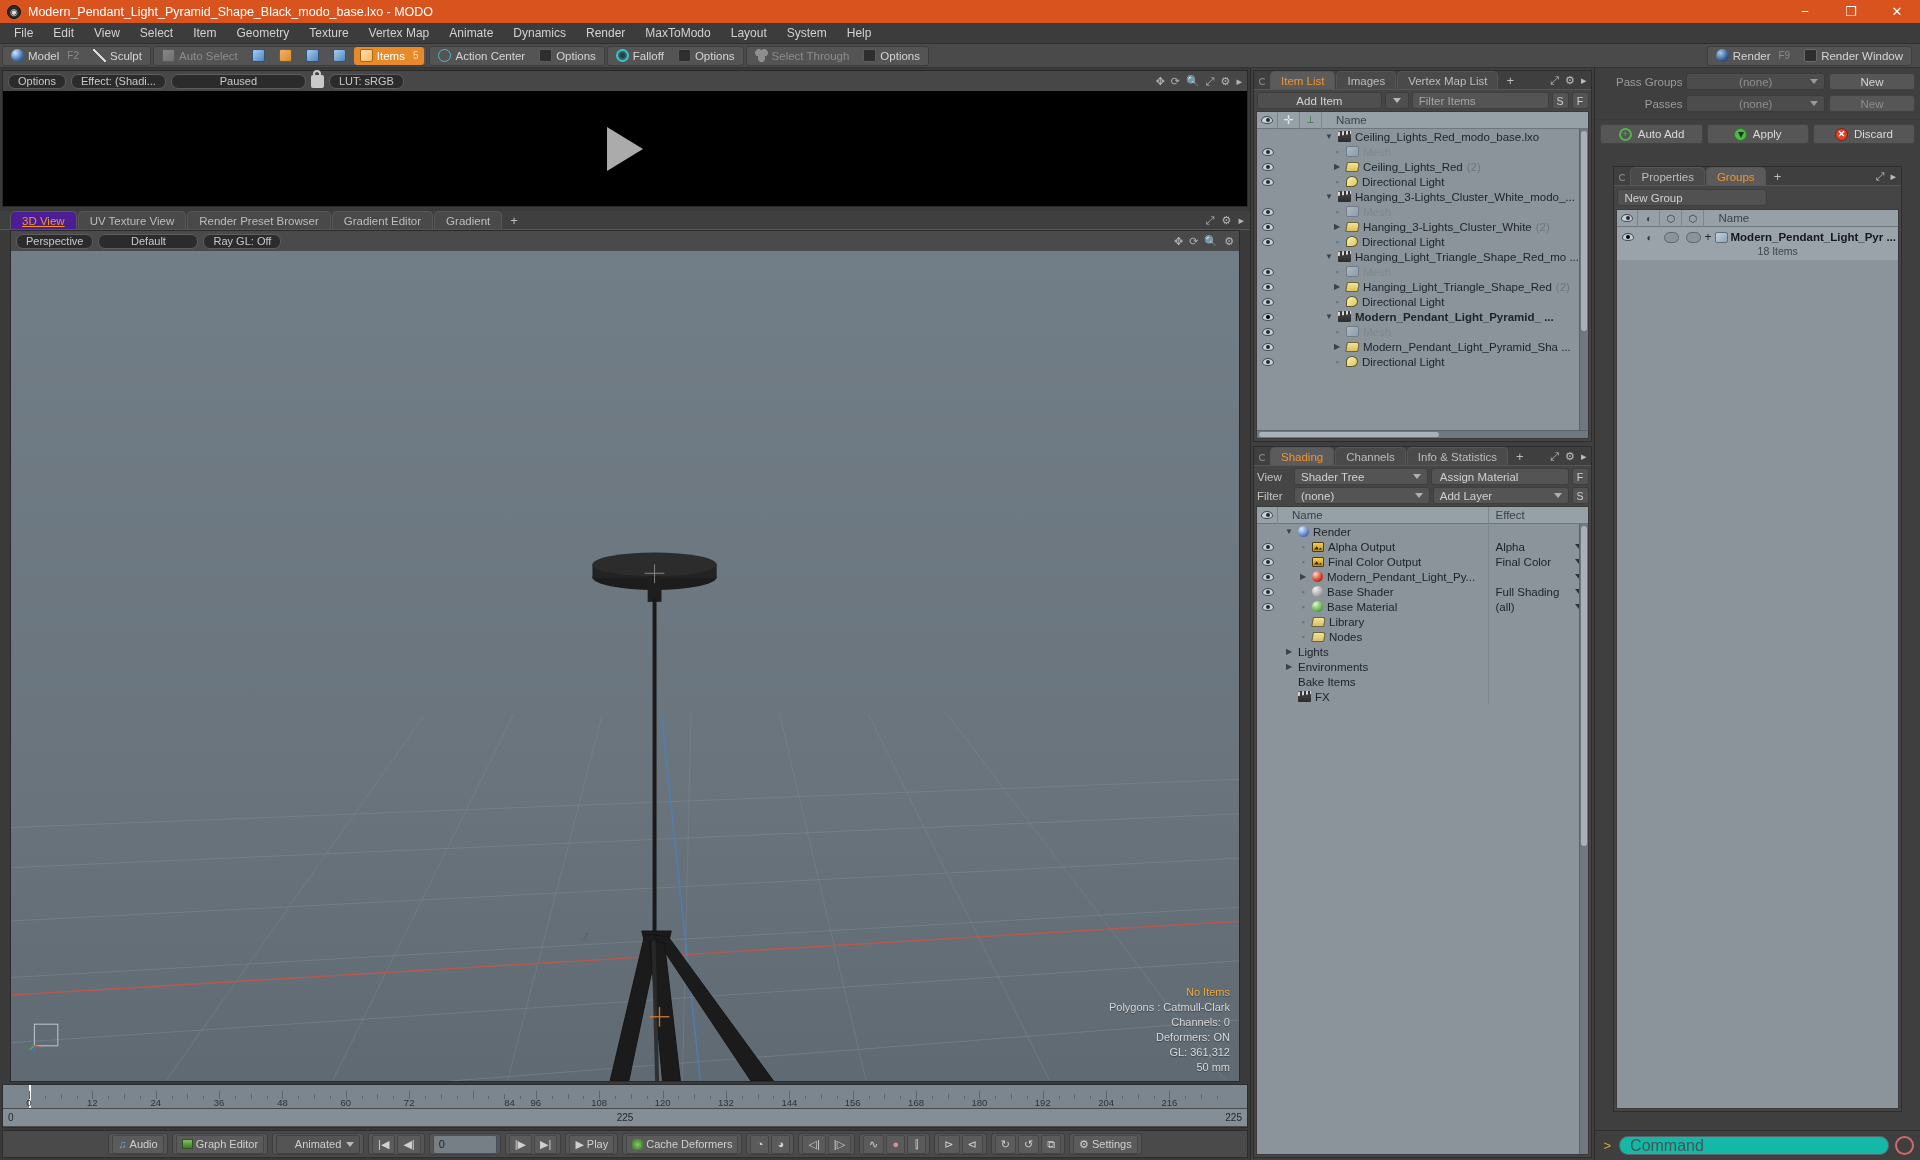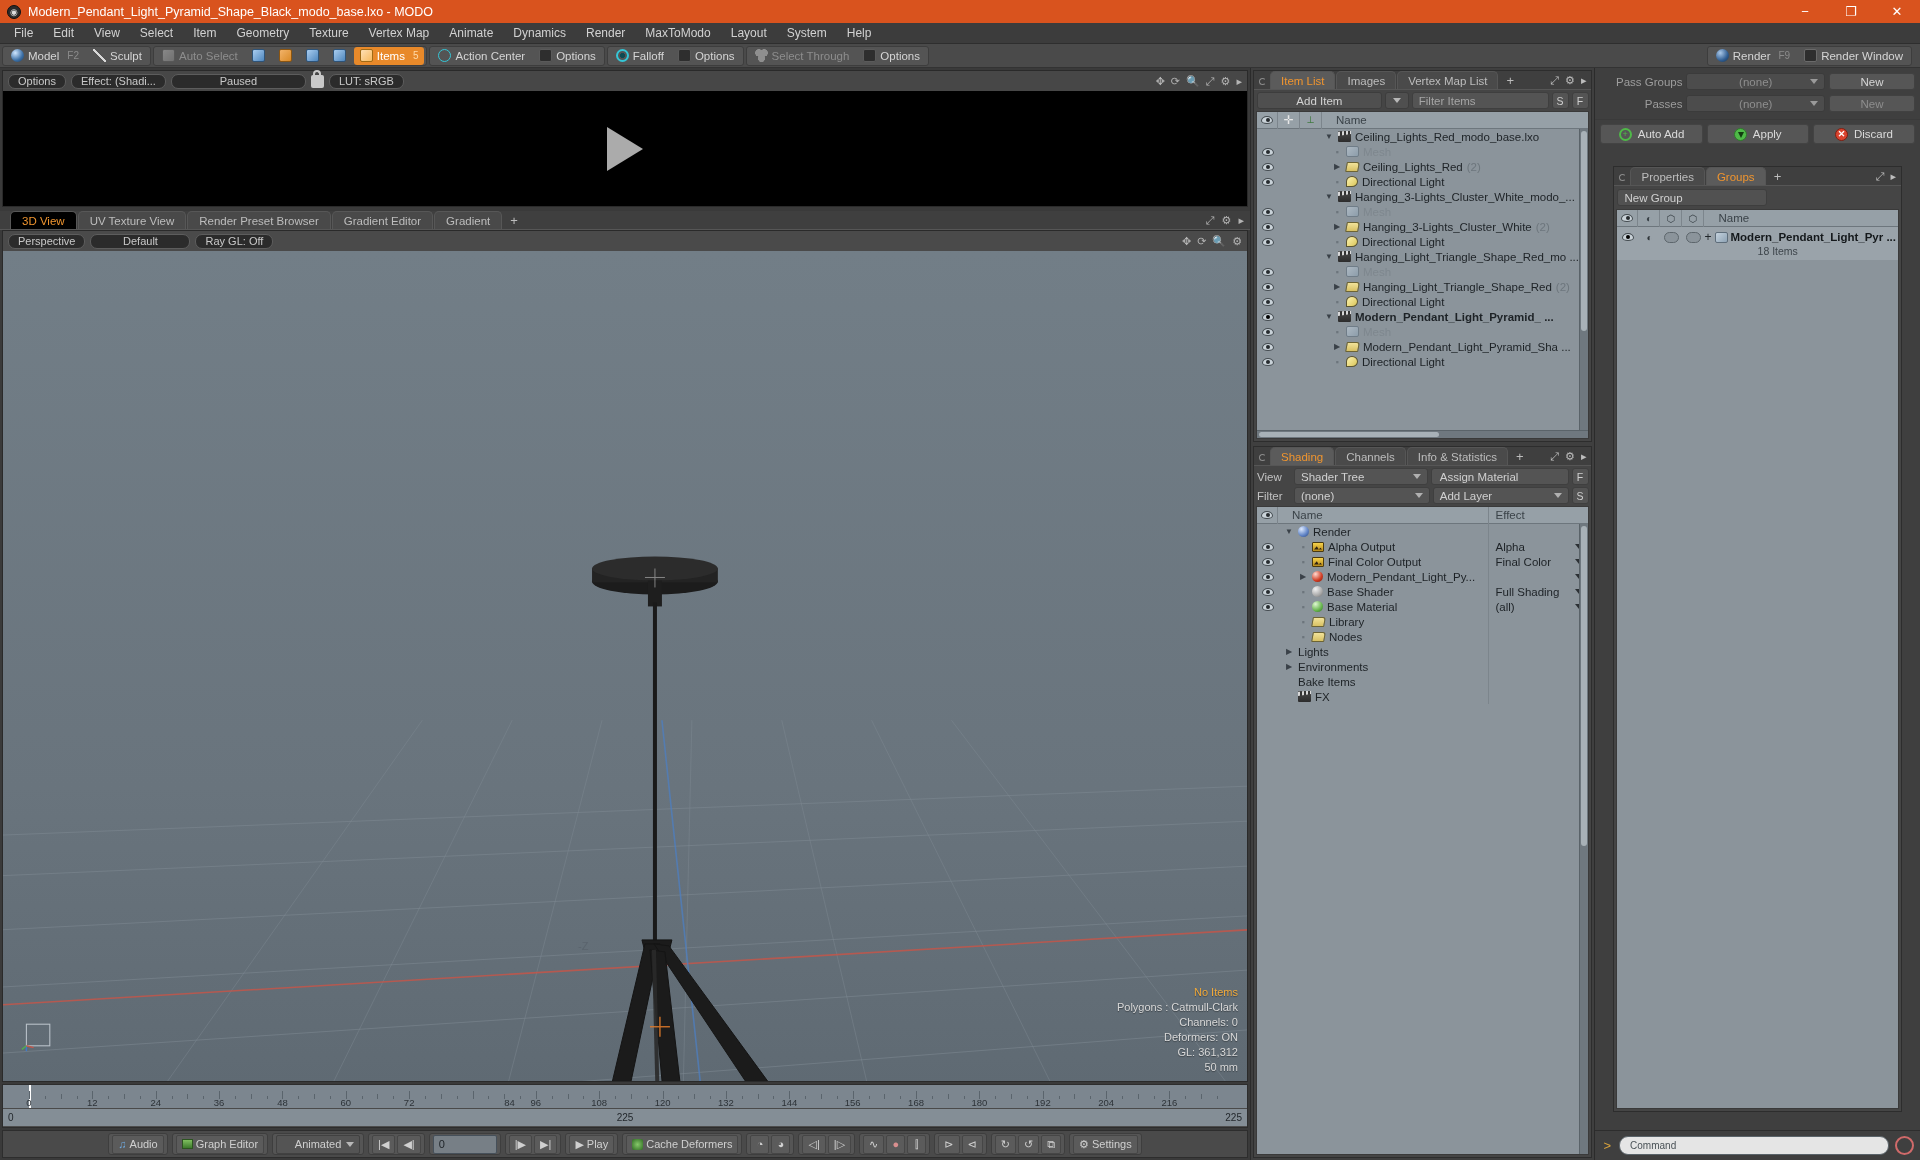--- a/index.html
+++ b/index.html
@@ -53,26 +53,26 @@
   .vbar{height:20px;background:#474747;display:flex;align-items:center;padding:0 5px;gap:5px;position:relative;}
   .pill{height:15px;background:#2b2b2b;border:1px solid #5d5d5d;border-radius:7px;display:flex;align-items:center;justify-content:center;padding:0 9px;font-size:11px;color:#c9c9c9;white-space:nowrap;}
   .pill.wide{min-width:135px;}
   .vicons{position:absolute;right:5px;display:flex;gap:6px;align-items:center;color:#b4b4b4;font-size:11px;}
   .previewCanvas{height:115px;background:#000;display:flex;align-items:center;justify-content:center;position:relative;}
   .playtri{width:0;height:0;border-left:36px solid #c9c9c9;border-top:22px solid transparent;border-bottom:22px solid transparent;opacity:.85;}
 
   
   .tabrow{height:19px;background:#3f3f3f;display:flex;align-items:flex-end;padding-left:10px;gap:1px;position:relative;border-bottom:1px solid #565656;}
   .tab{height:18px;padding:0 11px;font-size:11.5px;color:#bdbdbd;display:flex;align-items:center;background:#494949;border:1px solid #575757;border-bottom:none;border-radius:5px 5px 0 0;}
-  .tab.act{color:#f0952f;background:#000000;}
+  .tab.act{color:#f0952f;background:#4c1d95;text-decoration:underline;}
   .tabplus{color:#bdbdbd;padding:0 7px;font-size:13px;display:flex;align-items:center;height:18px;}
   .tabright{position:absolute;right:6px;bottom:2px;display:flex;gap:7px;color:#b4b4b4;font-size:11px;}
 
   
-  .vp3d{flex:1;position:relative;background:linear-gradient(#707c85,#6a757e 55%,#5f6a73);margin:0 2px;border:1px solid #2a2a2a;overflow:hidden;}
+  .vp3d{flex:1;position:relative;background:linear-gradient(#707c85,#6a757e 55%,#5f6a73);margin:0 10px;border:1px solid #2a2a2a;overflow:hidden;}
   .vp3dbar{height:20px;background:#4a4a4a;display:flex;align-items:center;padding:0 5px;gap:5px;position:relative;}
   .vpcanvas{position:absolute;top:20px;left:0;right:0;bottom:0;overflow:hidden;}
   .grid{position:absolute;inset:0;}
   .stats{position:absolute;right:9px;bottom:6px;text-align:right;font-size:11px;color:#d8d8d8;line-height:15px;text-shadow:0 1px 1px rgba(0,0,0,.4);}
   .stats .hi{color:#f0a93a;}
   .axiswidget{position:absolute;left:18px;bottom:28px;width:36px;height:36px;}
 
   
   .timeline{height:44px;margin:2px;background:#4d4d4d;border:1px solid #2d2d2d;display:flex;flex-direction:column;}
   .ruler{height:24px;background:#7c868f;position:relative;overflow:hidden;border-bottom:1px solid #4a4a4a;}
@@ -171,21 +171,21 @@
   .glist{flex:1;background:#8b949b;margin:0 2px 2px 2px;border:1px solid #3a3a3a;display:flex;flex-direction:column;overflow:hidden;}
   .ghead{height:17px;background:#96a0a7;display:flex;align-items:center;border-bottom:1px solid #6d767d;font-size:11.5px;color:#3a4248;}
   .gitem{background:#9aa3aa;padding:2px 0 3px 0;}
   .girow{display:flex;align-items:center;font-size:11.5px;color:#14181b;height:16px;}
   .gsub{font-size:10.5px;color:#3d454b;text-align:center;padding-left:40px;}
   .chk{width:15px;height:11px;border-radius:6px;border:1px solid #5d666c;background:#8b949b;}
 
   
   .cmdbar{height:30px;background:#3f3f3f;display:flex;align-items:center;padding:0 6px;gap:6px;border-top:1px solid #2d2d2d;}
   .cmdarrow{color:#d9a33c;font-size:13px;padding:0 2px;}
-  .cmdinput{flex:1;height:19px;background:#e5e5e5;border:1px solid #5a6369;border-radius:9px;display:flex;align-items:center;padding:0 10px;font-size:10px;color:#4a5257;}
+  .cmdinput{flex:1;height:19px;background:#14b8a6;border:1px solid #5a6369;border-radius:9px;display:flex;align-items:center;padding:0 10px;font-size:16px;color:#4a5257;}
   .cmdcircle{width:19px;height:19px;border-radius:50%;border:2px solid #d06a6a;}
 </style>
 </head>
 <body>
 
 <div class="titlebar">
   <div class="tlogo">◉</div>
   <span>Modern_Pendant_Light_Pyramid_Shape_Black_modo_base.lxo - MODO</span>
   <div class="winbtns">
     <div>−</div>

